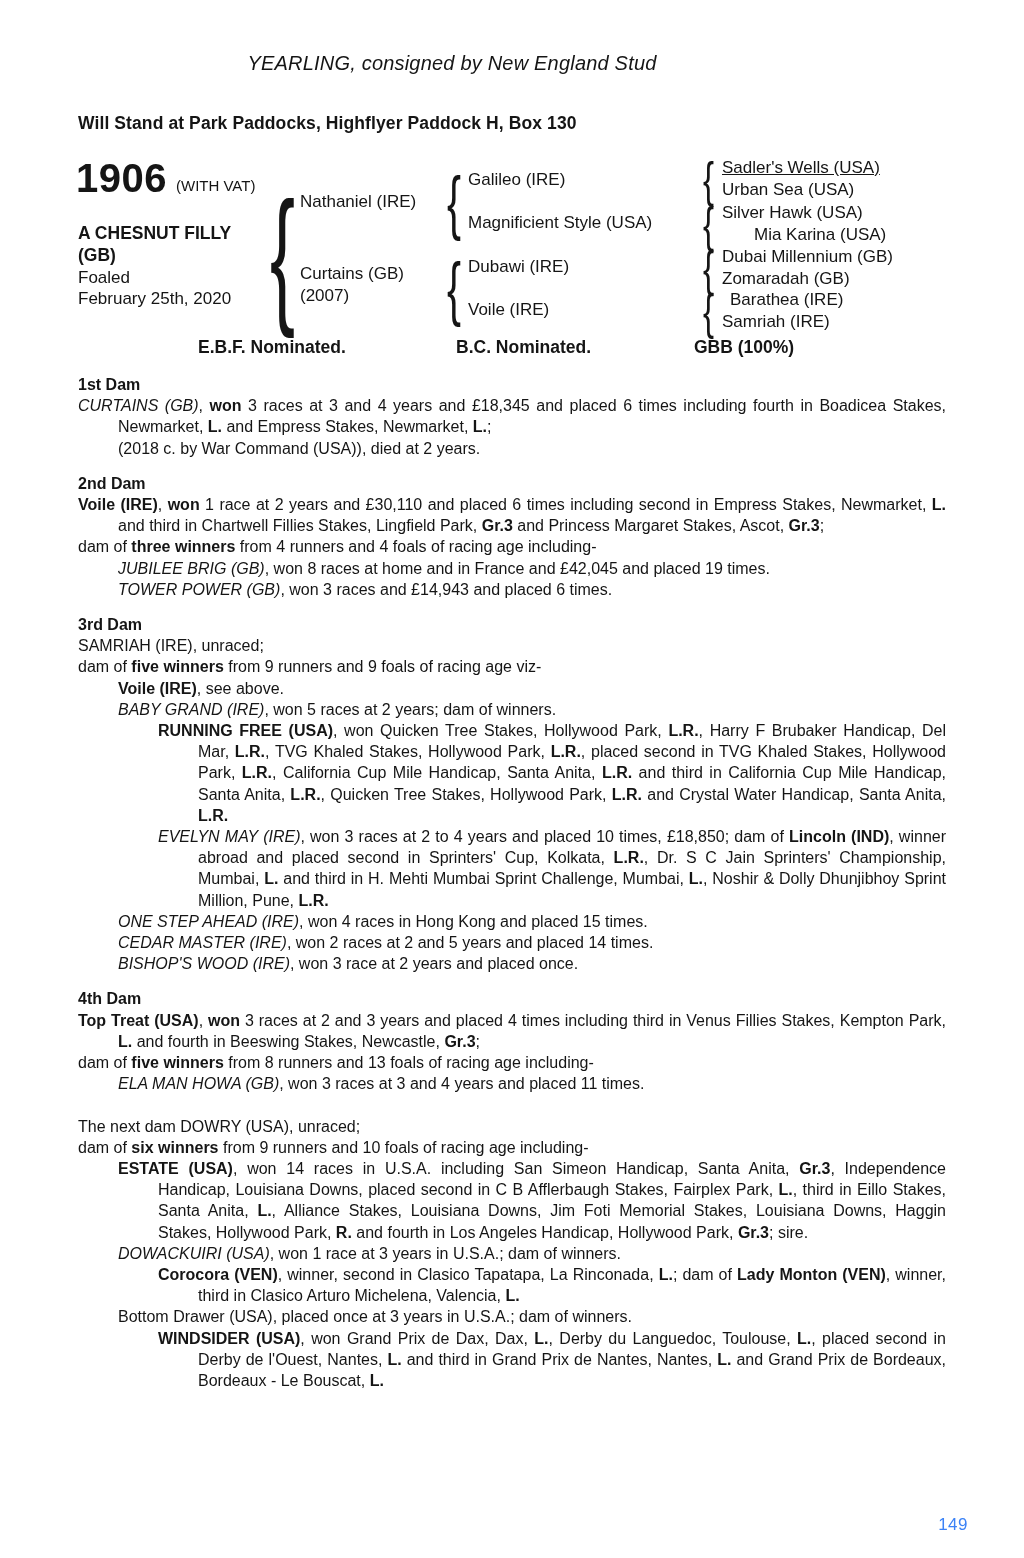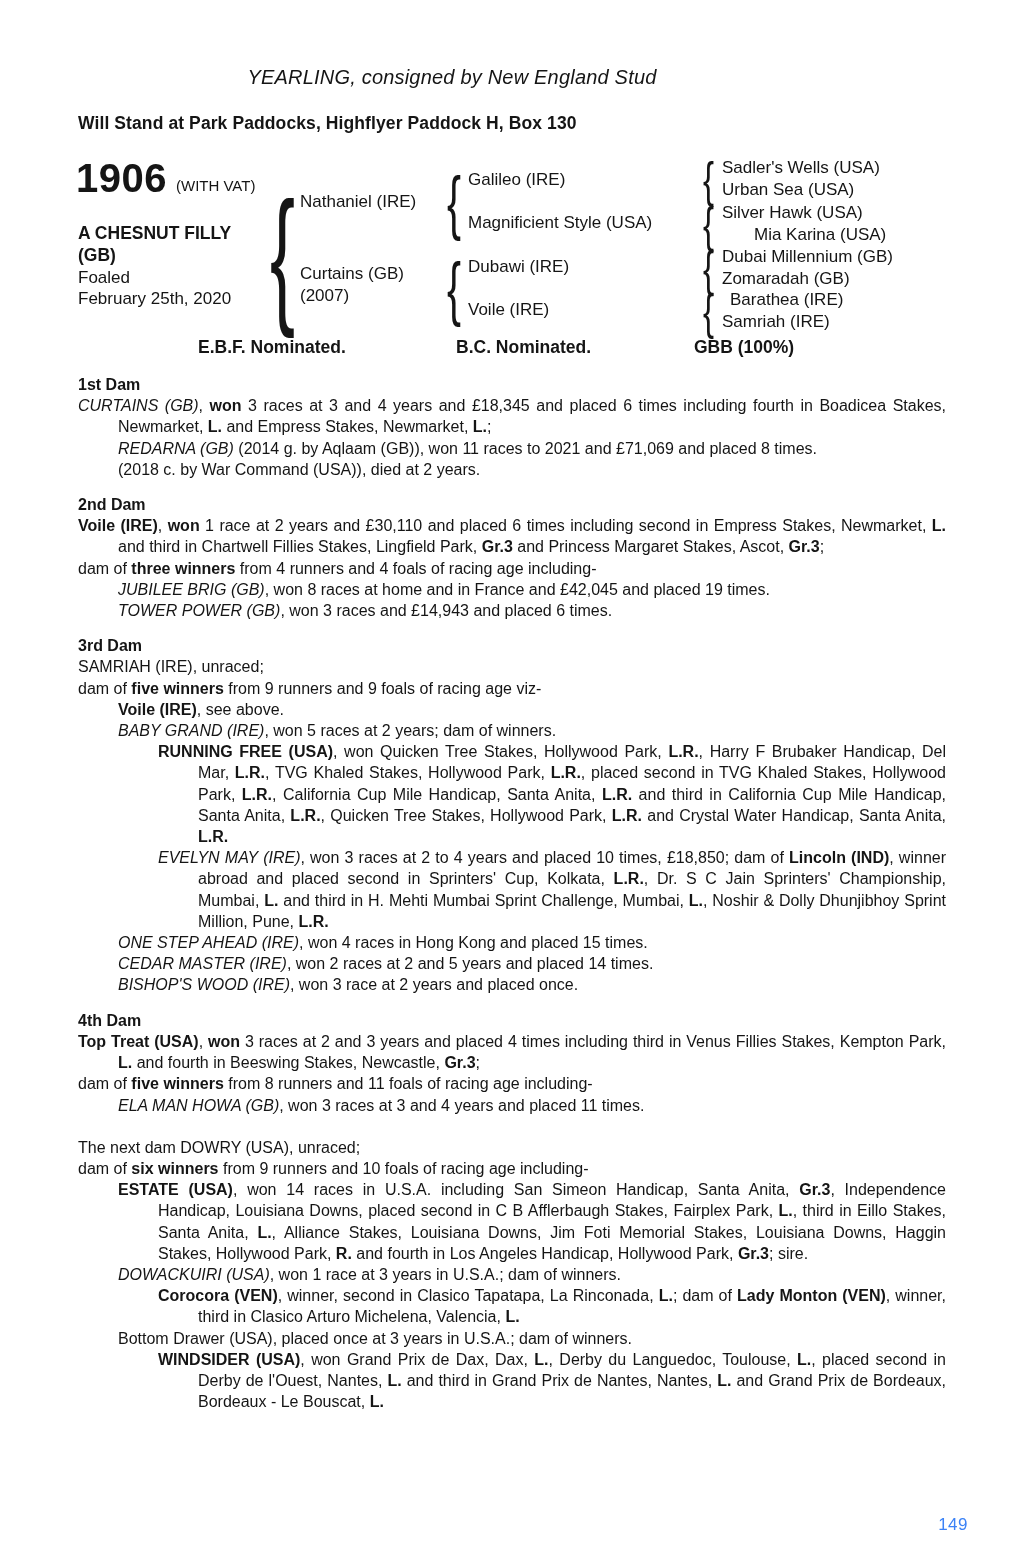--- a/index.html
+++ b/index.html
@@ -7,21 +7,21 @@
     position:relative;
     width:1024px;height:1558px;
     margin:0 auto;
     background:#ffffff;
     font-family:"Liberation Sans","DejaVu Sans",sans-serif;
     color:#151515;
     overflow:hidden;
   }
   .abs{position:absolute;}
   .consignment-title{
-    top:66px;left:0;width:904px;
+    top:52px;left:0;width:904px;
     text-align:center;
     font-style:italic;
     font-size:20px;letter-spacing:.2px;
   }
   .stand-location{
     top:113px;left:78px;
     font-weight:bold;font-size:17.5px;letter-spacing:.1px;
   }
   
   .lot-number{top:156px;left:76px;font-size:40px;font-weight:bold;letter-spacing:.5px;}
@@ -90,38 +90,37 @@
 
   <div class="ped-name" style="top:192px;left:300px;">Nathaniel (IRE)</div>
   <div class="ped-name" style="top:264px;left:300px;">Curtains (GB)</div>
   <div class="ped-name" style="top:286px;left:300px;">(2007)</div>
 
   <div class="ped-name" style="top:170px;left:468px;">Galileo (IRE)</div>
   <div class="ped-name" style="top:213px;left:468px;">Magnificient Style (USA)</div>
   <div class="ped-name" style="top:257px;left:468px;">Dubawi (IRE)</div>
   <div class="ped-name" style="top:300px;left:468px;">Voile (IRE)</div>
 
-  <div class="ped-name" style="top:158px;left:722px;">Sadler's Wells (USA)</div>
+  <div class="ped-name" style="top:158px;left:722px;text-decoration:underline;">Sadler's Wells (USA)</div>
   <div class="ped-name" style="top:180px;left:722px;">Urban Sea (USA)</div>
   <div class="ped-name" style="top:203px;left:722px;text-align:center;">Silver Hawk (USA)</div>
   <div class="ped-name" style="top:225px;left:722px;margin-left:32px;">Mia Karina (USA)</div>
   <div class="ped-name" style="top:247px;left:722px;">Dubai Millennium (GB)</div>
   <div class="ped-name" style="top:269px;left:722px;">Zomaradah (GB)</div>
   <div class="ped-name" style="top:290px;left:722px;margin-left:8px;">Barathea (IRE)</div>
   <div class="ped-name" style="top:312px;left:722px;">Samriah (IRE)</div>
 
   <div class="nom n0">E.B.F. Nominated.</div>
   <div class="nom n1">B.C. Nominated.</div>
   <div class="nom n2">GBB (100%)</div>
 
   <div class="dam-sections">
       <section class="dam-section">
         <p class="sec-heading">1st Dam</p>
         <p class="para ind0"><span class="seg-i">CURTAINS (GB)</span><span class="seg-n">, </span><span class="seg-b">won</span><span class="seg-n"> 3 races at 3 and 4 years and £18,345 and placed 6 times including fourth in Boadicea Stakes, Newmarket, </span><span class="seg-b">L.</span><span class="seg-n"> and Empress Stakes, Newmarket, </span><span class="seg-b">L.</span><span class="seg-n">;</span></p>
-        <p class="para ind1"><span class="seg-i">REDARNA (GB)</span><span class="seg-n"> (2014 g. by Aqlaam (GB)), won 11 races to 2021 and £71,069 and placed 8 times.</span></p>
         <p class="para ind1"><span class="seg-n">(2018 c. by War Command (USA)), died at 2 years.</span></p>
       </section>
       <section class="dam-section">
         <p class="sec-heading">2nd Dam</p>
         <p class="para ind0"><span class="seg-b">Voile (IRE)</span><span class="seg-n">, </span><span class="seg-b">won</span><span class="seg-n"> 1 race at 2 years and £30,110 and placed 6 times including second in Empress Stakes, Newmarket, </span><span class="seg-b">L.</span><span class="seg-n"> and third in Chartwell Fillies Stakes, Lingfield Park, </span><span class="seg-b">Gr.3</span><span class="seg-n"> and Princess Margaret Stakes, Ascot, </span><span class="seg-b">Gr.3</span><span class="seg-n">;</span></p>
         <p class="para ind0"><span class="seg-n">dam of </span><span class="seg-b">three winners</span><span class="seg-n"> from 4 runners and 4 foals of racing age including-</span></p>
         <p class="para ind1"><span class="seg-i">JUBILEE BRIG (GB)</span><span class="seg-n">, won 8 races at home and in France and £42,045 and placed 19 times.</span></p>
         <p class="para ind1"><span class="seg-i">TOWER POWER (GB)</span><span class="seg-n">, won 3 races and £14,943 and placed 6 times.</span></p>
       </section>
       <section class="dam-section">
@@ -132,21 +131,21 @@
         <p class="para ind1"><span class="seg-i">BABY GRAND (IRE)</span><span class="seg-n">, won 5 races at 2 years; dam of winners.</span></p>
         <p class="para ind2"><span class="seg-b">RUNNING FREE (USA)</span><span class="seg-n">, won Quicken Tree Stakes, Hollywood Park, </span><span class="seg-b">L.R.</span><span class="seg-n">, Harry F Brubaker Handicap, Del Mar, </span><span class="seg-b">L.R.</span><span class="seg-n">, TVG Khaled Stakes, Hollywood Park, </span><span class="seg-b">L.R.</span><span class="seg-n">, placed second in TVG Khaled Stakes, Hollywood Park, </span><span class="seg-b">L.R.</span><span class="seg-n">, California Cup Mile Handicap, Santa Anita, </span><span class="seg-b">L.R.</span><span class="seg-n"> and third in California Cup Mile Handicap, Santa Anita, </span><span class="seg-b">L.R.</span><span class="seg-n">, Quicken Tree Stakes, Hollywood Park, </span><span class="seg-b">L.R.</span><span class="seg-n"> and Crystal Water Handicap, Santa Anita, </span><span class="seg-b">L.R.</span></p>
         <p class="para ind2"><span class="seg-i">EVELYN MAY (IRE)</span><span class="seg-n">, won 3 races at 2 to 4 years and placed 10 times, £18,850; dam of </span><span class="seg-b">Lincoln (IND)</span><span class="seg-n">, winner abroad and placed second in Sprinters' Cup, Kolkata, </span><span class="seg-b">L.R.</span><span class="seg-n">, Dr. S C Jain Sprinters' Championship, Mumbai, </span><span class="seg-b">L.</span><span class="seg-n"> and third in H. Mehti Mumbai Sprint Challenge, Mumbai, </span><span class="seg-b">L.</span><span class="seg-n">, Noshir &amp; Dolly Dhunjibhoy Sprint Million, Pune, </span><span class="seg-b">L.R.</span></p>
         <p class="para ind1"><span class="seg-i">ONE STEP AHEAD (IRE)</span><span class="seg-n">, won 4 races in Hong Kong and placed 15 times.</span></p>
         <p class="para ind1"><span class="seg-i">CEDAR MASTER (IRE)</span><span class="seg-n">, won 2 races at 2 and 5 years and placed 14 times.</span></p>
         <p class="para ind1"><span class="seg-i">BISHOP'S WOOD (IRE)</span><span class="seg-n">, won 3 race at 2 years and placed once.</span></p>
       </section>
       <section class="dam-section">
         <p class="sec-heading">4th Dam</p>
         <p class="para ind0"><span class="seg-b">Top Treat (USA)</span><span class="seg-n">, </span><span class="seg-b">won</span><span class="seg-n"> 3 races at 2 and 3 years and placed 4 times including third in Venus Fillies Stakes, Kempton Park, </span><span class="seg-b">L.</span><span class="seg-n"> and fourth in Beeswing Stakes, Newcastle, </span><span class="seg-b">Gr.3</span><span class="seg-n">;</span></p>
-        <p class="para ind0"><span class="seg-n">dam of </span><span class="seg-b">five winners</span><span class="seg-n"> from 8 runners and 11 foals of racing age including-</span></p>
+        <p class="para ind0"><span class="seg-n">dam of </span><span class="seg-b">five winners</span><span class="seg-n"> from 8 runners and 13 foals of racing age including-</span></p>
         <p class="para ind1"><span class="seg-i">ELA MAN HOWA (GB)</span><span class="seg-n">, won 3 races at 3 and 4 years and placed 11 times.</span></p>
       </section>
       <section class="dam-section no-heading">
         <p class="para ind0"><span class="seg-n">The next dam DOWRY (USA), unraced;</span></p>
         <p class="para ind0"><span class="seg-n">dam of </span><span class="seg-b">six winners</span><span class="seg-n"> from 9 runners and 10 foals of racing age including-</span></p>
         <p class="para ind1"><span class="seg-b">ESTATE (USA)</span><span class="seg-n">, won 14 races in U.S.A. including San Simeon Handicap, Santa Anita, </span><span class="seg-b">Gr.3</span><span class="seg-n">, Independence Handicap, Louisiana Downs, placed second in C B Afflerbaugh Stakes, Fairplex Park, </span><span class="seg-b">L.</span><span class="seg-n">, third in Eillo Stakes, Santa Anita, </span><span class="seg-b">L.</span><span class="seg-n">, Alliance Stakes, Louisiana Downs, Jim Foti Memorial Stakes, Louisiana Downs, Haggin Stakes, Hollywood Park, </span><span class="seg-b">R.</span><span class="seg-n"> and fourth in Los Angeles Handicap, Hollywood Park, </span><span class="seg-b">Gr.3</span><span class="seg-n">; sire.</span></p>
         <p class="para ind1"><span class="seg-i">DOWACKUIRI (USA)</span><span class="seg-n">, won 1 race at 3 years in U.S.A.; dam of winners.</span></p>
         <p class="para ind2"><span class="seg-b">Corocora (VEN)</span><span class="seg-n">, winner, second in Clasico Tapatapa, La Rinconada, </span><span class="seg-b">L.</span><span class="seg-n">; dam of </span><span class="seg-b">Lady Monton (VEN)</span><span class="seg-n">, winner, third in Clasico Arturo Michelena, Valencia, </span><span class="seg-b">L.</span></p>
         <p class="para ind1"><span class="seg-n">Bottom Drawer (USA), placed once at 3 years in U.S.A.; dam of winners.</span></p>
         <p class="para ind2"><span class="seg-b">WINDSIDER (USA)</span><span class="seg-n">, won Grand Prix de Dax, Dax, </span><span class="seg-b">L.</span><span class="seg-n">, Derby du Languedoc, Toulouse, </span><span class="seg-b">L.</span><span class="seg-n">, placed second in Derby de l'Ouest, Nantes, </span><span class="seg-b">L.</span><span class="seg-n"> and third in Grand Prix de Nantes, Nantes, </span><span class="seg-b">L.</span><span class="seg-n"> and Grand Prix de Bordeaux, Bordeaux - Le Bouscat, </span><span class="seg-b">L.</span></p>

